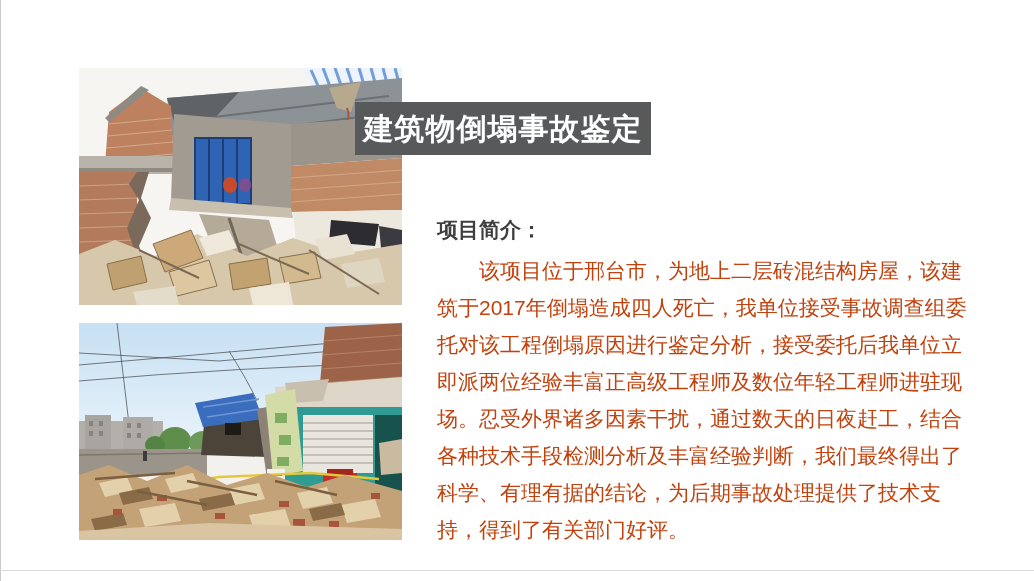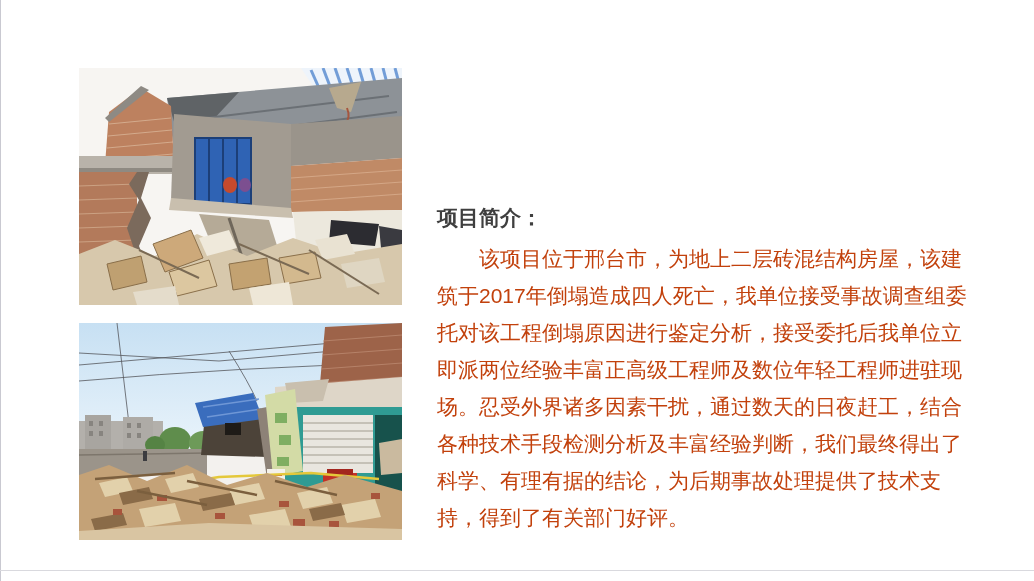--- a/index.html
+++ b/index.html
@@ -53,20 +53,21 @@
     position: absolute;
     left: 437px;
     top: 203px;
     width: 531px;
   }
   .intro-heading {
     font-size: 21px;
     font-weight: bold;
     color: #3f3f3f;
     line-height: 30px;
+    margin-top: 12px;
   }
   .intro-paragraph {
     margin-top: 7px;
     font-size: 21px;
     line-height: 37px;
     color: #c2410c;
     text-indent: 2em;
   }
 </style>
 </head>
@@ -318,18 +319,19 @@
         <line x1="16" y1="156" x2="96" y2="150"></line>
         <line x1="108" y1="158" x2="178" y2="172"></line>
         <line x1="196" y1="158" x2="258" y2="172"></line>
         <line x1="58" y1="168" x2="128" y2="182"></line>
       </g>
 
       <polygon points="0,217 0,208 130,200 323,206 323,217" fill="#d9c5a2"></polygon>
     </svg>
   </figure>
 
+  <div class="title-banner">建筑物倒塌事故鉴定</div>
 
   <section class="intro">
     <h2 class="intro-heading">项目简介：</h2>
     <p class="intro-paragraph">该项目位于邢台市，为地上二层砖混结构房屋，该建筑于2017年倒塌造成四人死亡，我单位接受事故调查组委托对该工程倒塌原因进行鉴定分析，接受委托后我单位立即派两位经验丰富正高级工程师及数位年轻工程师进驻现场。忍受外界诸多因素干扰，通过数天的日夜赶工，结合各种技术手段检测分析及丰富经验判断，我们最终得出了科学、有理有据的结论，为后期事故处理提供了技术支持，得到了有关部门好评。</p>
   </section>
 </div>
 
 </body></html>

